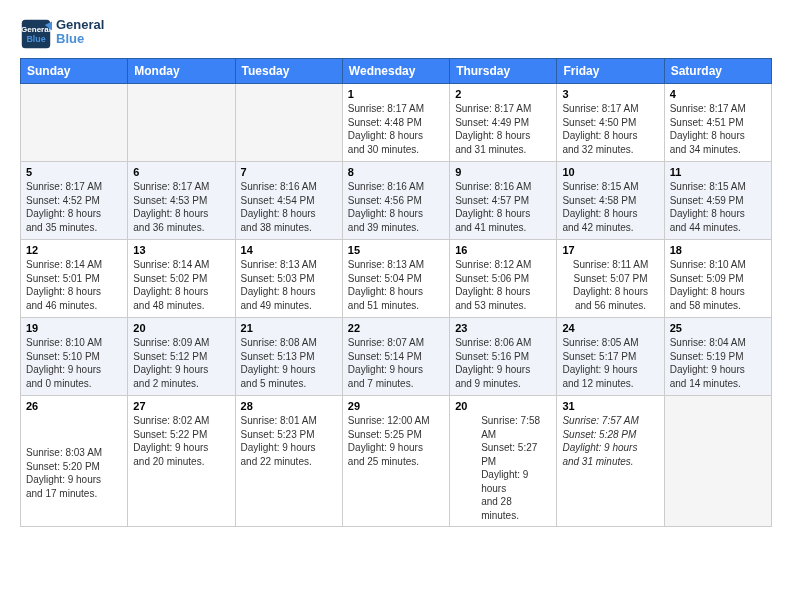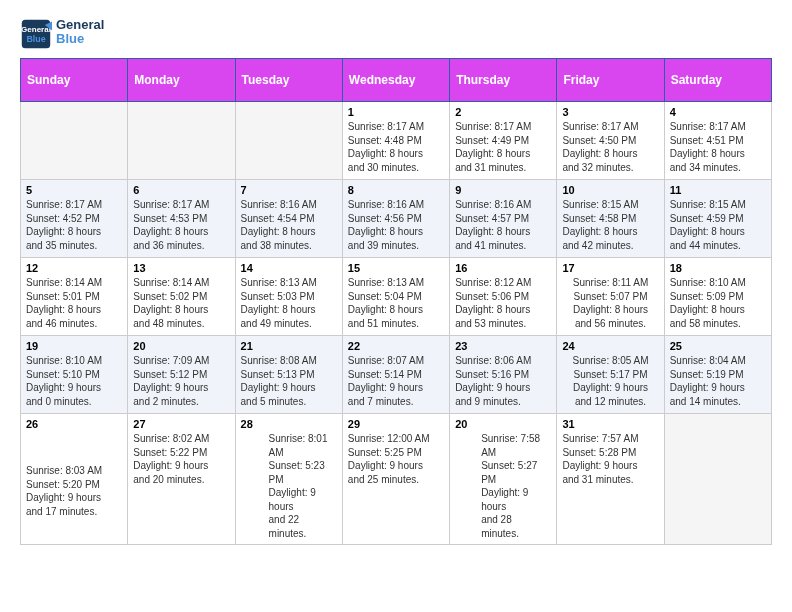--- a/index.html
+++ b/index.html
@@ -42,24 +42,24 @@
       font-size: 14px;
       color: #333;
       font-weight: normal;
     }
     .calendar {
       width: 100%;
       border-collapse: collapse;
       table-layout: fixed;
     }
     .calendar th {
-      background: #d946ef;
+      background: #3b82f6;
       color: #fff;
       text-align: left;
-      padding: 14px 6px;
+      padding: 5px 6px;
       font-size: 12px;
       font-weight: bold;
       border: 1px solid #2a5fa5;
     }
     .calendar td {
       border: 1px solid #ccc;
       vertical-align: top;
       padding: 4px 5px;
       font-size: 9.5px;
       color: #333;
@@ -261,21 +261,21 @@
         <tr class="row-shade">
           <td>
             <div class="day-num">19</div>
             <div class="day-info" style="white-space: pre-line;">Sunrise: 8:10 AM
 Sunset: 5:10 PM
 Daylight: 9 hours
 and 0 minutes.</div>
           </td>
           <td>
             <div class="day-num">20</div>
-            <div class="day-info" style="white-space: pre-line;">Sunrise: 7:09 AM
+            <div class="day-info" style="white-space: pre-line;">Sunrise: 8:09 AM
 Sunset: 5:12 PM
 Daylight: 9 hours
 and 2 minutes.</div>
           </td>
           <td>
             <div class="day-num">21</div>
             <div class="day-info" style="white-space: pre-line;">Sunrise: 8:08 AM
 Sunset: 5:13 PM
 Daylight: 9 hours
 and 5 minutes.</div>
@@ -289,21 +289,21 @@
           </td>
           <td>
             <div class="day-num">23</div>
             <div class="day-info" style="white-space: pre-line;">Sunrise: 8:06 AM
 Sunset: 5:16 PM
 Daylight: 9 hours
 and 9 minutes.</div>
           </td>
           <td>
             <div class="day-num">24</div>
-            <div class="day-info" style="white-space: pre-line; text-align: center;">Sunrise: 8:05 AM
+            <div class="day-info" style="white-space: pre-line;">Sunrise: 8:05 AM
 Sunset: 5:17 PM
 Daylight: 9 hours
 and 12 minutes.</div>
           </td>
           <td>
             <div class="day-num">25</div>
             <div class="day-info" style="white-space: pre-line;">Sunrise: 8:04 AM
 Sunset: 5:19 PM
 Daylight: 9 hours
 and 14 minutes.</div>
@@ -319,42 +319,42 @@
           </td>
           <td>
             <div class="day-num">27</div>
             <div class="day-info" style="white-space: pre-line;">Sunrise: 8:02 AM
 Sunset: 5:22 PM
 Daylight: 9 hours
 and 20 minutes.</div>
           </td>
           <td>
             <div class="day-num">28</div>
-            <div class="day-info" style="white-space: pre-line; margin-left: 28px;">Sunrise: 8:01 AM
+            <div class="day-info" style="white-space: pre-line;">Sunrise: 8:01 AM
 Sunset: 5:23 PM
 Daylight: 9 hours
 and 22 minutes.</div>
           </td>
           <td>
             <div class="day-num">29</div>
             <div class="day-info" style="white-space: pre-line;">Sunrise: 12:00 AM
 Sunset: 5:25 PM
 Daylight: 9 hours
 and 25 minutes.</div>
           </td>
           <td>
             <div class="day-num">20</div>
             <div class="day-info" style="white-space: pre-line; margin-left: 26px;">Sunrise: 7:58 AM
 Sunset: 5:27 PM
 Daylight: 9 hours
 and 28 minutes.</div>
           </td>
           <td>
             <div class="day-num">31</div>
-            <div class="day-info" style="white-space: pre-line;">Sunrise: 7:57 AM
+            <div class="day-info" style="white-space: pre-line; font-style: italic;">Sunrise: 7:57 AM
 Sunset: 5:28 PM
 Daylight: 9 hours
 and 31 minutes.</div>
           </td>
           <td class="empty"></td>
         </tr>
       </tbody>
   </table>
 </div>
 

